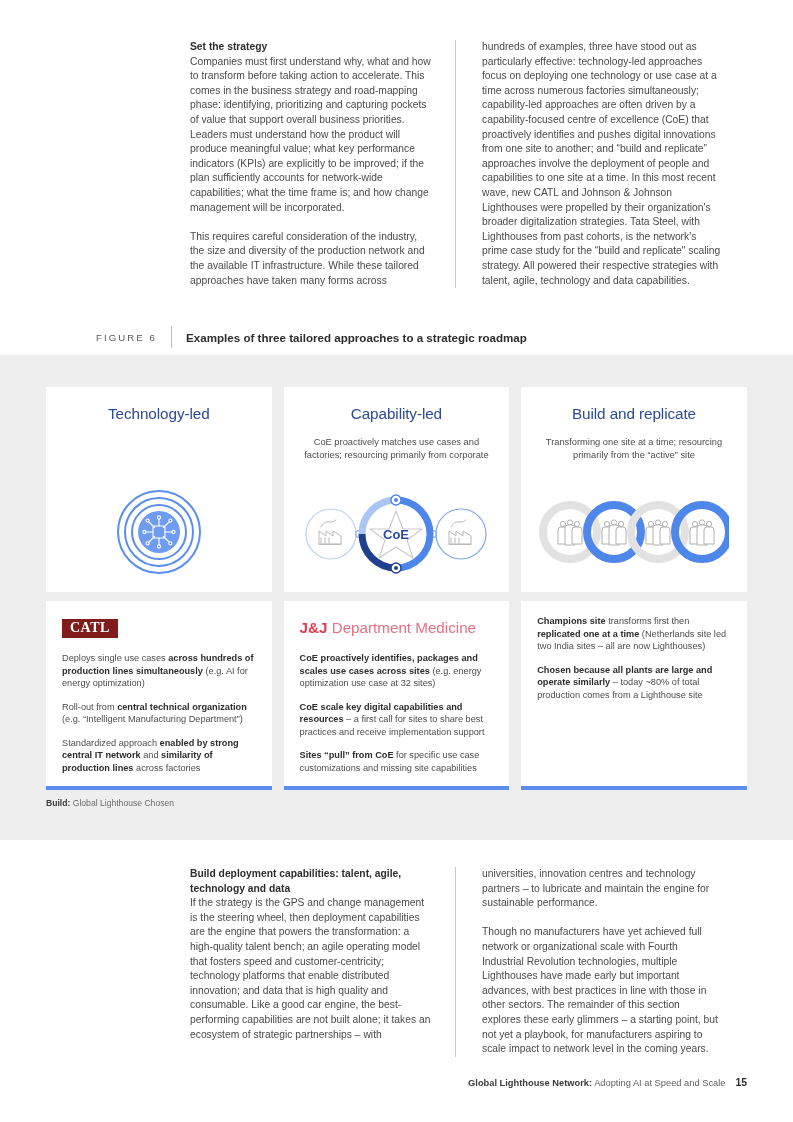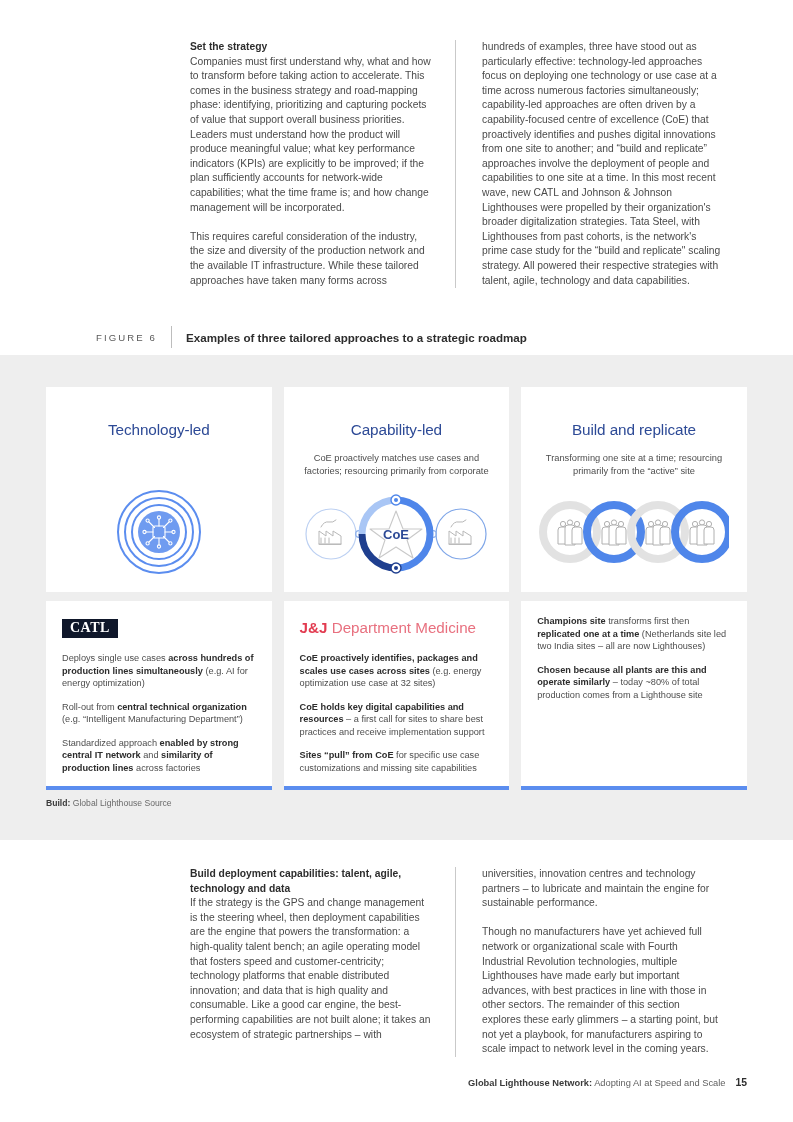--- a/index.html
+++ b/index.html
@@ -98,21 +98,20 @@
     display: flex;
     flex-direction: column;
     align-items: center;
   }
   .card-title {
     font-size: 15.3px;
     color: #2d4a96;
     font-weight: normal;
     margin-bottom: 13px;
     letter-spacing: -0.1px;
-    margin-top: 16px;
   }
   .card-sub {
     font-size: 9.3px;
     line-height: 12.6px;
     color: #4d4d4d;
     max-width: 200px;
   }
   .icon-wrap {
     margin-top: auto;
     margin-bottom: 16px;
@@ -138,21 +137,21 @@
 
   .logo-slot {
     height: 26px;
     margin-bottom: 11px;
     display: flex;
     align-items: center;
   }
 
   
   .logo-catl {
-    background: #0f172a;
+    background: #7f1d1d;
     color: #ffffff;
     font-family: "Liberation Serif", serif;
     font-weight: bold;
     font-size: 14px;
     letter-spacing: 0.5px;
     padding: 2px 8px 3px 8px;
     line-height: 1;
   }
   
   .logo-jnj {
@@ -319,21 +318,21 @@
     <div class="gap-strip"></div>
     <div class="card-bottom">
       <div class="logo-slot">
         <span class="logo-jnj">
           <span class="jj">J&amp;J</span>
           <span class="im">Department Medicine</span>
         </span>
       </div>
       <div id="bullets-1">
           <div class="bullet"><b>CoE proactively identifies, packages and scales use cases across sites</b><span> (e.g. energy optimization use case at 32 sites)</span></div>
-          <div class="bullet"><b>CoE holds key digital capabilities and resources</b><span> – a first call for sites to share best practices and receive implementation support</span></div>
+          <div class="bullet"><b>CoE scale key digital capabilities and resources</b><span> – a first call for sites to share best practices and receive implementation support</span></div>
           <div class="bullet"><b>Sites “pull” from CoE</b><span> for specific use case customizations and missing site capabilities</span></div>
         </div>
     </div>
     <div class="card-accent"></div>
   </div>
 
   <div class="card-col">
     <div class="card-top">
       <div class="card-title">Build and replicate</div>
       <div class="card-sub">Transforming one site at a time; resourcing primarily from the “active” site</div>
@@ -383,31 +382,31 @@
               <path d="M2 12 L2 -2 q0 -3 3 -3 l4 0 q3 0 3 3 l0 14 Z"></path>
             </g>
           </g>
         </svg>
       </div>
     </div>
     <div class="gap-strip"></div>
     <div class="card-bottom">
       <div id="bullets-2">
           <div class="bullet"><b>Champions site</b><span> transforms first then </span><b>replicated one at a time</b><span> (Netherlands site led two India sites – all are now Lighthouses)</span></div>
-          <div class="bullet"><b>Chosen because all plants are this and operate similarly</b><span> – today ~80% of total production comes from a Lighthouse site</span></div>
+          <div class="bullet"><b>Chosen because all plants are large and operate similarly</b><span> – today ~80% of total production comes from a Lighthouse site</span></div>
         </div>
     </div>
     <div class="card-accent"></div>
   </div>
 
 </div>
 
 <div class="source">
   <b>Build:</b>
-  <span>Global Lighthouse Source</span>
+  <span>Global Lighthouse Chosen</span>
 </div>
 
 <div class="text-block" style="left:190px; top:867px; width:566px;">
   <div class="col left" id="bot-left">
       <p><b>Build deployment capabilities: talent, agile, technology and data</b><br>If the strategy is the GPS and change management is the steering wheel, then deployment capabilities are the engine that powers the transformation: a high-quality talent bench; an agile operating model that fosters speed and customer-centricity; technology platforms that enable distributed innovation; and data that is high quality and consumable. Like a good car engine, the best-performing capabilities are not built alone; it takes an ecosystem of strategic partnerships – with</p>
     </div>
   <div class="vrule"></div>
   <div class="col right" id="bot-right">
       <p>universities, innovation centres and technology partners – to lubricate and maintain the engine for sustainable performance.</p>
       <p>Though no manufacturers have yet achieved full network or organizational scale with Fourth Industrial Revolution technologies, multiple Lighthouses have made early but important advances, with best practices in line with those in other sectors. The remainder of this section explores these early glimmers – a starting point, but not yet a playbook, for manufacturers aspiring to scale impact to network level in the coming years.</p>

